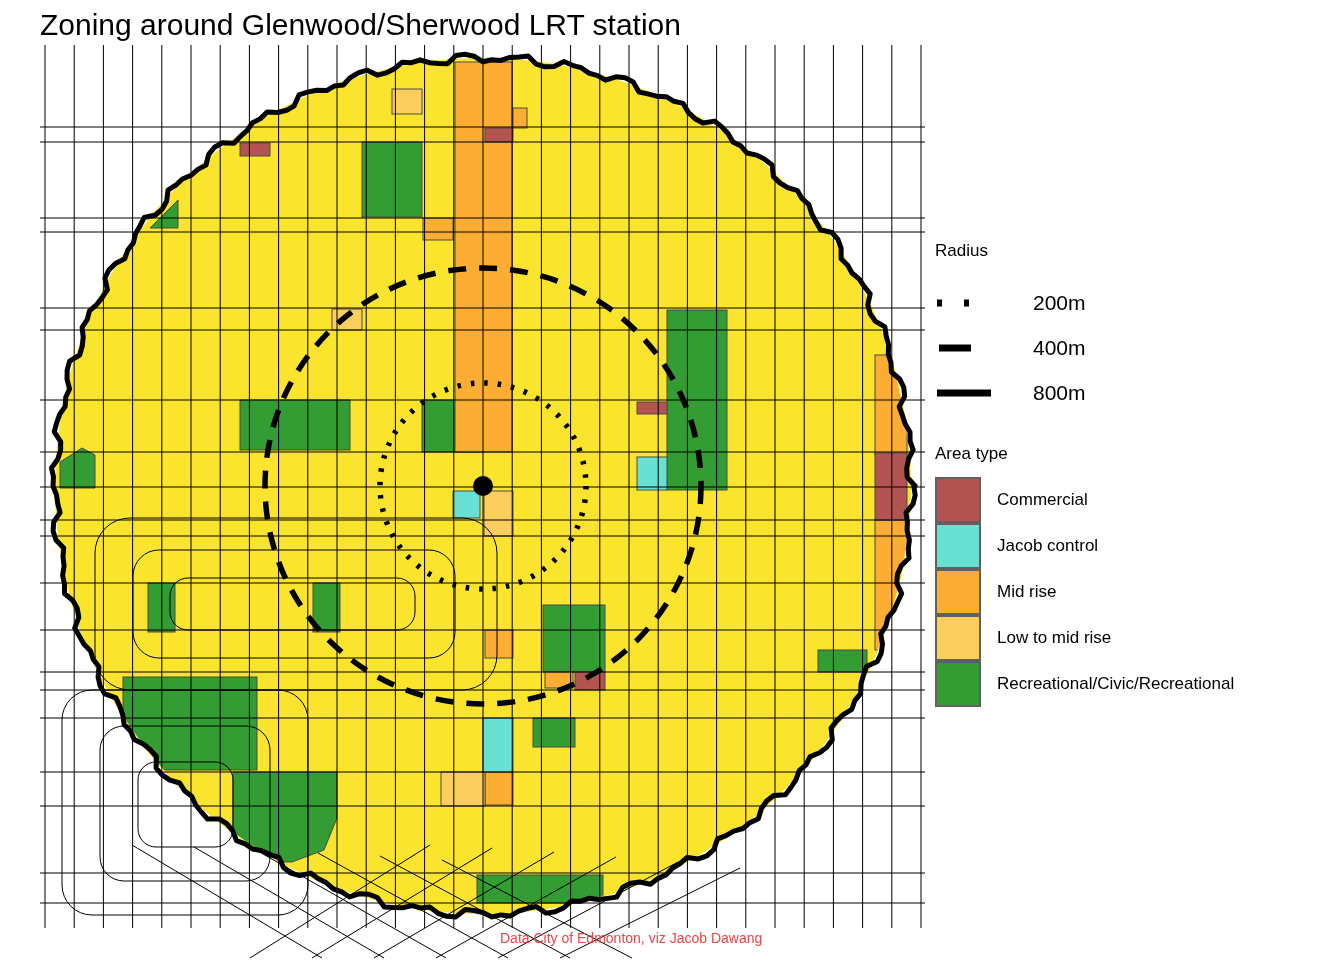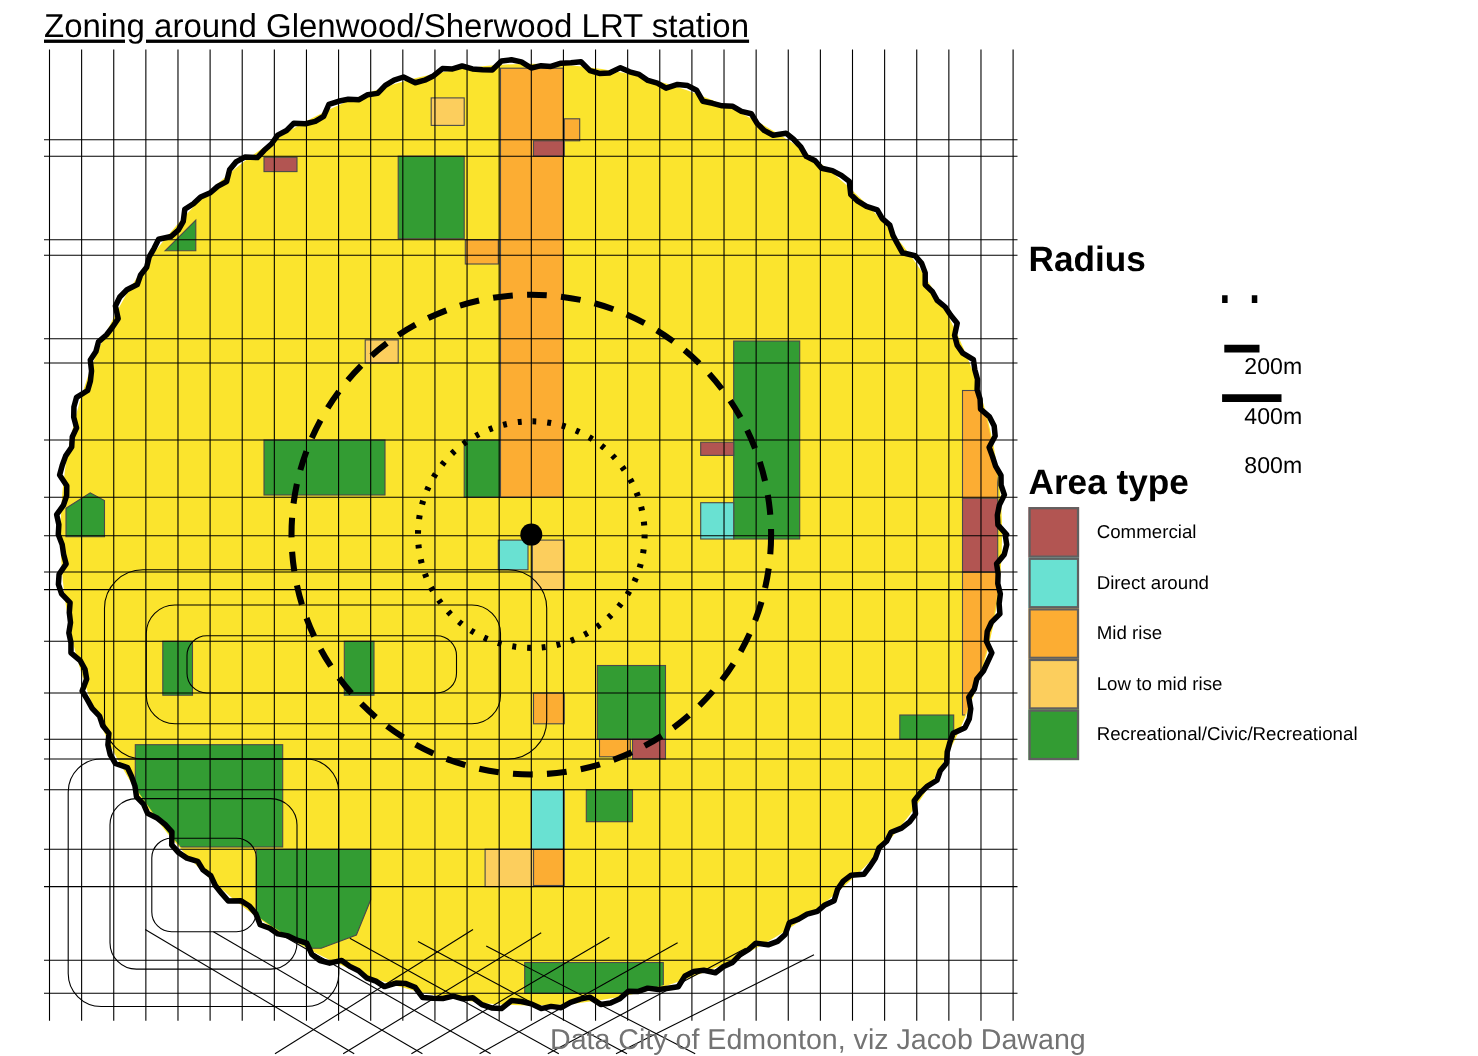--- a/index.html
+++ b/index.html
@@ -2,36 +2,36 @@
 <html><head>
 <meta charset="utf-8">
 <style>
   html,body{margin:0;padding:0;}
   body{
     width:1344px;height:960px;position:relative;overflow:hidden;
     background:#ffffff;font-family:"Liberation Sans",sans-serif;color:#000;
   }
   .page-title{
     position:absolute;left:40px;top:8px;font-size:30px;line-height:34px;
-    color:#000;white-space:nowrap;text-decoration:underline;
+    color:#000;white-space:nowrap;
   }
   #map-svg{position:absolute;left:0;top:0;}
   .legend{position:absolute;left:935px;top:220px;width:405px;}
-  .legend-heading{font-size:32px;line-height:30px;margin:0 0 14px 0;font-weight:700;}
+  .legend-heading{font-size:17px;line-height:30px;margin:16px 0 14px 0;font-weight:400;}
   .legend-heading.area{margin-top:24px;margin-bottom:8px;}
-  .radius-row{display:flex;align-items:center;height:45px;flex-direction:column;}
+  .radius-row{display:flex;align-items:center;height:45px;}
   .radius-row .linebox{width:58px;flex:0 0 58px;}
   .radius-row .lbl{font-size:21px;margin-left:40px;}
   .area-row{display:flex;align-items:center;height:46px;}
   .area-row .swatch{
     width:42px;height:42px;flex:0 0 42px;border:2px solid #606060;box-sizing:content-box;
   }
   .area-row .lbl{font-size:17px;margin-left:16px;white-space:nowrap;}
   .caption{
-    position:absolute;left:500px;top:930px;font-size:26px;color:#737373;white-space:nowrap;
+    position:absolute;left:500px;top:930px;font-size:14px;color:#ef4444;white-space:nowrap;
   }
 </style>
 </head>
 <body>
 
 <div class="page-title">Zoning around Glenwood/Sherwood LRT station</div>
 
 <svg id="map-svg" width="1344" height="960" viewBox="0 0 1344 960">
   <defs>
       <clipPath id="circ-clip">
@@ -183,21 +183,21 @@
       </div>
     </div>
   <div class="legend-heading area">Area type</div>
   <div>
       <div class="area-row">
         <span class="swatch" style="background: rgb(178, 85, 82);"></span>
         <span class="lbl">Commercial</span>
       </div>
       <div class="area-row">
         <span class="swatch" style="background: rgb(105, 225, 210);"></span>
-        <span class="lbl">Direct around</span>
+        <span class="lbl">Jacob control</span>
       </div>
       <div class="area-row">
         <span class="swatch" style="background: rgb(252, 173, 51);"></span>
         <span class="lbl">Mid rise</span>
       </div>
       <div class="area-row">
         <span class="swatch" style="background: rgb(252, 206, 93);"></span>
         <span class="lbl">Low to mid rise</span>
       </div>
       <div class="area-row">

